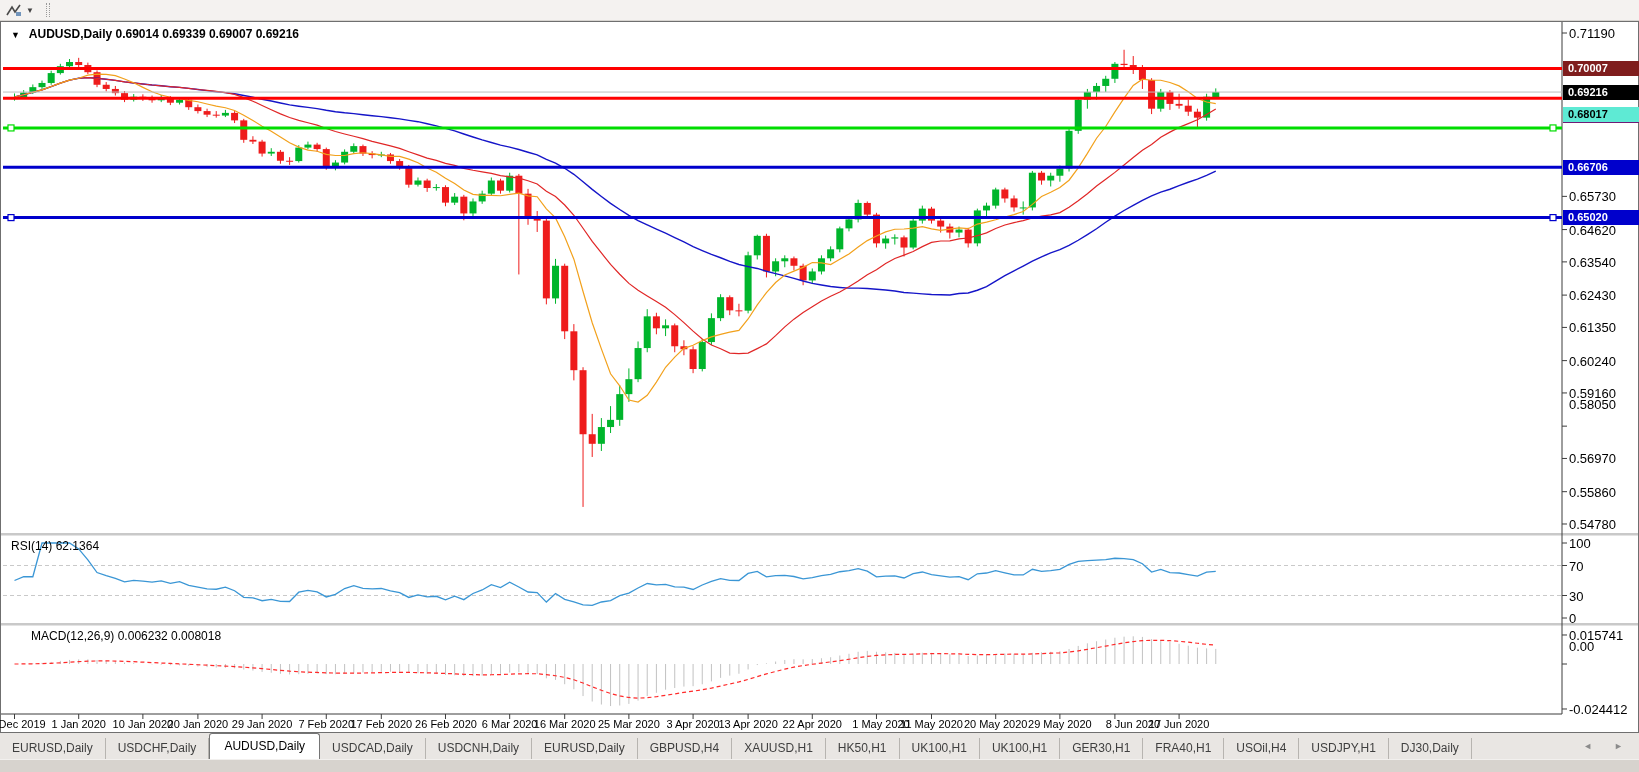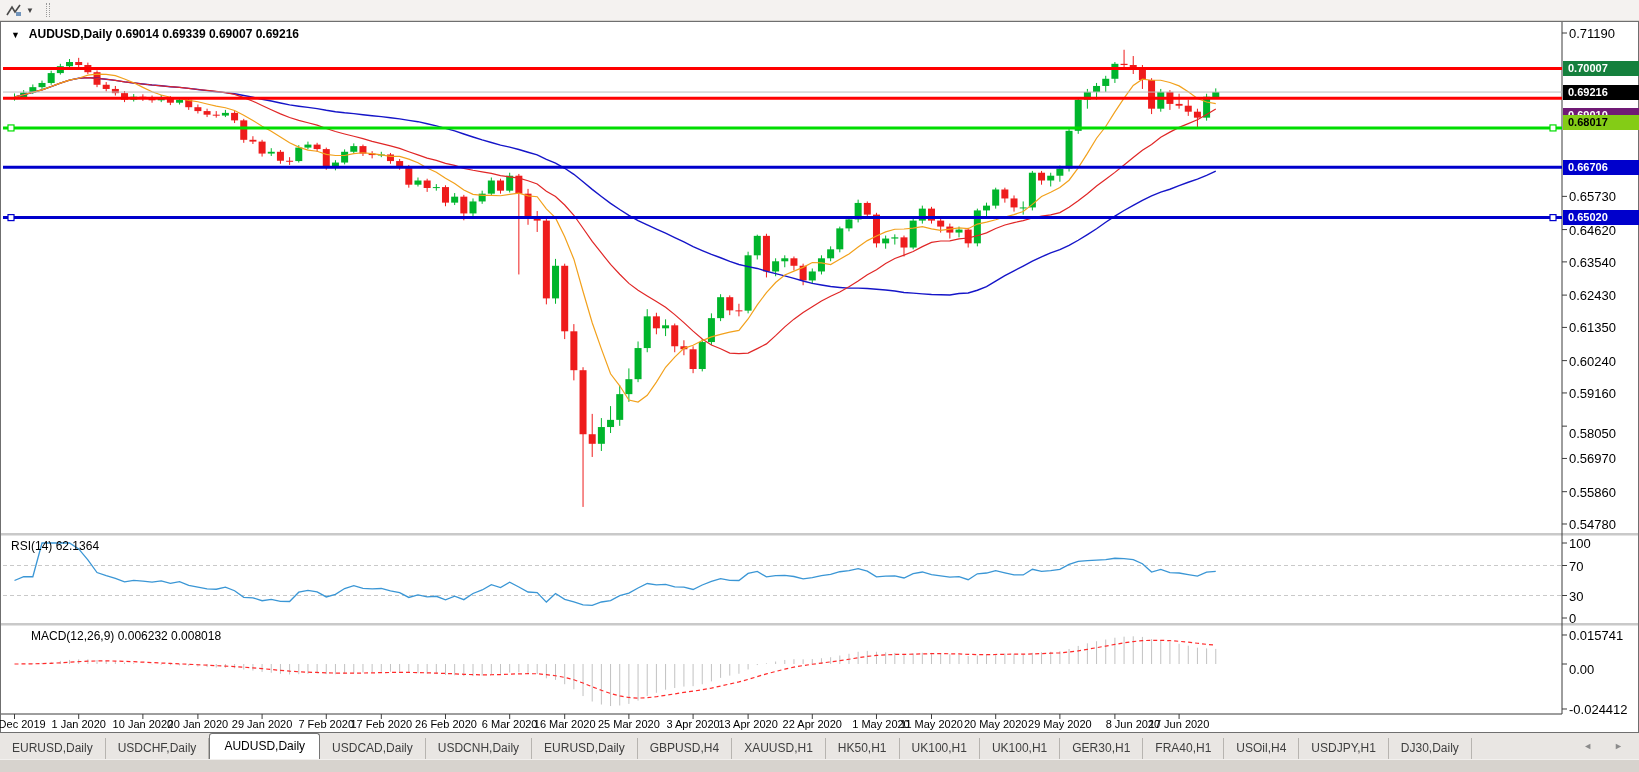--- a/index.html
+++ b/index.html
@@ -546,35 +546,35 @@
     <div class="price-axis-hit"></div>
     <div id="labels">
         <div class="tick-label" style="top: 4px;">0.71190</div>
         <div class="tick-label" style="top: 167.363px;">0.65730</div>
         <div class="tick-label" style="top: 200.574px;">0.64620</div>
         <div class="tick-label" style="top: 232.888px; text-align: right;">0.63540</div>
         <div class="tick-label" style="top: 266.099px;">0.62430</div>
         <div class="tick-label" style="top: 298.413px;">0.61350</div>
         <div class="tick-label" style="top: 331.624px;">0.60240</div>
         <div class="tick-label" style="top: 363.938px;">0.59160</div>
-        <div class="tick-label" style="top: 404px;">0.58050</div>
+        <div class="tick-label" style="top: 375px;">0.58050</div>
         <div class="tick-label" style="top: 429.462px;">0.56970</div>
         <div class="tick-label" style="top: 462.674px;">0.55860</div>
         <div class="tick-label" style="top: 494.987px; text-align: center;">0.54780</div>
         <div class="tick-label" style="top: 514px;">100</div>
         <div class="tick-label" style="top: 536.5px;">70</div>
         <div class="tick-label" style="top: 566.5px;">30</div>
         <div class="tick-label" style="top: 589px;">0</div>
         <div class="tick-label" style="top: 605.989px;">0.015741</div>
-        <div class="tick-label" style="top: 640px; text-align: center;">0.00</div>
+        <div class="tick-label" style="top: 617px; text-align: center;">0.00</div>
         <div class="tick-label" style="top: 679.991px;">-0.024412</div>
         <div class="badge" style="top: 62.5621px; background: rgb(0, 0, 0); color: rgb(255, 255, 255);">0.69216</div>
-        <div class="badge" style="top: 38.8954px; background: #15803d; color: rgb(255, 255, 255);">0.70007</div>
+        <div class="badge" style="top: 38.8954px; background: #7f1d1d; color: rgb(255, 255, 255);">0.70007</div>
         <div class="badge" style="top: 86px; background: #701a75; color: rgb(255, 255, 255);">0.69010</div>
-        <div class="badge" style="top: 93px; background: #84cc16; color: rgb(0, 0, 0);">0.68017</div>
+        <div class="badge" style="top: 85px; background: #5eead4; color: rgb(0, 0, 0);">0.68017</div>
         <div class="badge" style="top: 137.661px; background: rgb(0, 0, 204); color: rgb(255, 255, 255);">0.66706</div>
         <div class="badge" style="top: 188.106px; background: rgb(0, 0, 204); color: rgb(255, 255, 255);">0.65020</div>
         <div class="date-label" style="left: -31.5px;">23 Dec 2019</div>
         <div class="date-label" style="left: 32.69px;">1 Jan 2020</div>
         <div class="date-label" style="left: 96.88px;">10 Jan 2020</div>
         <div class="date-label" style="left: 151.9px;">20 Jan 2020</div>
         <div class="date-label" style="left: 216.09px;">29 Jan 2020</div>
         <div class="date-label" style="left: 280.28px;">7 Feb 2020</div>
         <div class="date-label" style="left: 335.3px;">17 Feb 2020</div>
         <div class="date-label" style="left: 400px;">26 Feb 2020</div>

